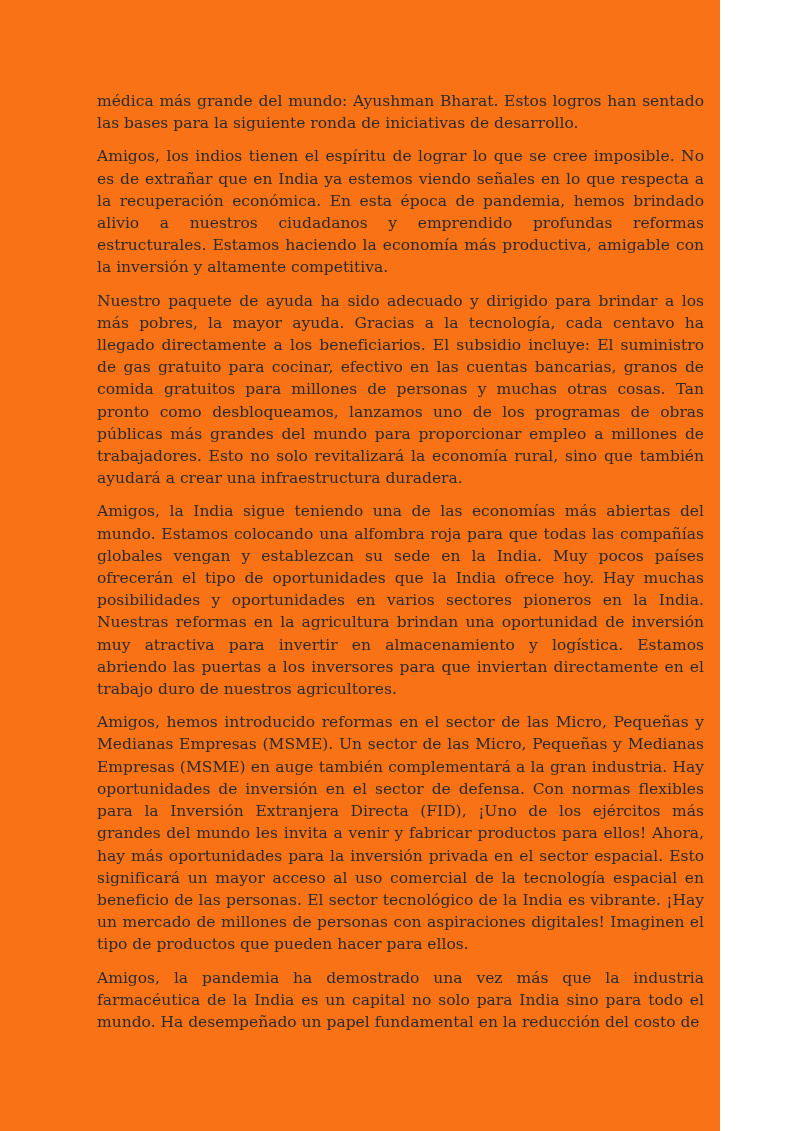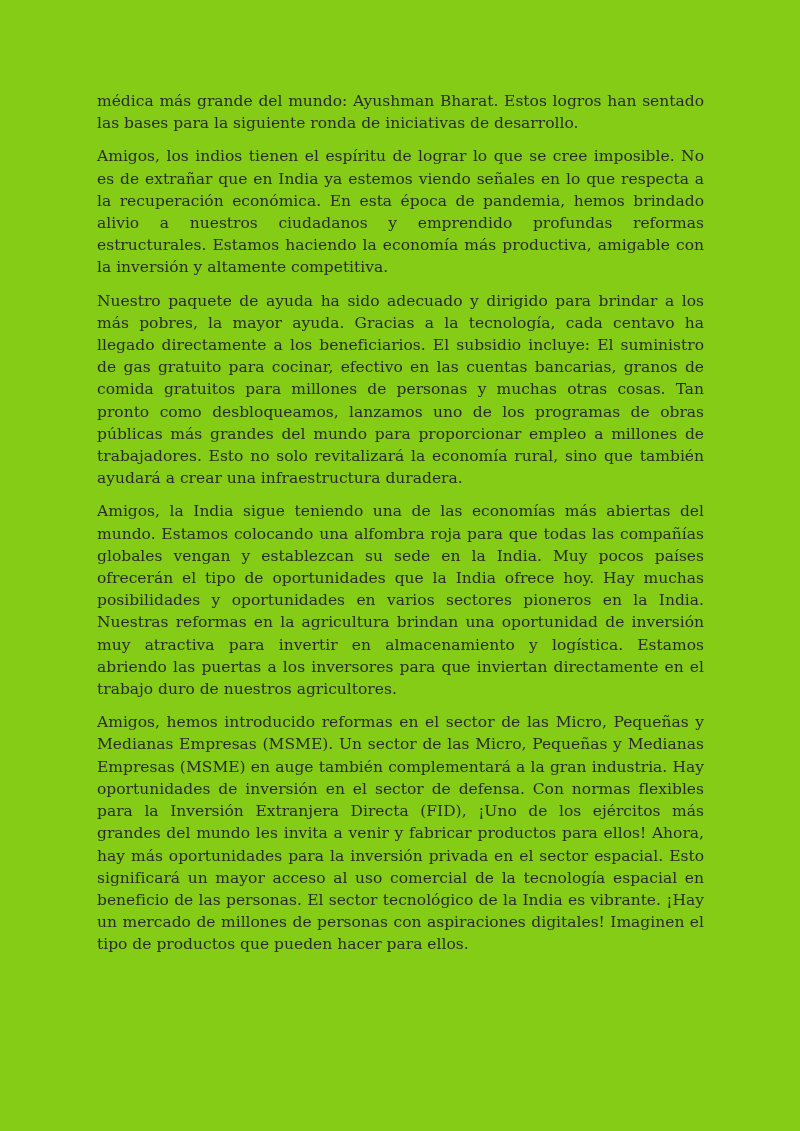--- a/index.html
+++ b/index.html
@@ -8,23 +8,23 @@
     padding: 0;
     background: #ffffff;
   }
   body {
     width: 800px;
     height: 1131px;
     overflow: hidden;
   }
   .page {
     position: relative;
-    width: 800px;
+    width: 720px;
     height: 1131px;
-    background: #84cc16;
+    background: #f97316;
     box-sizing: border-box;
   }
   .content {
     position: absolute;
     left: 97px;
     top: 90px;
     width: 607px;
     font-family: "DejaVu Serif", "Liberation Serif", serif;
     font-size: 15.5px;
     line-height: 22.2px;
@@ -43,14 +43,15 @@
 </head>
 <body>
 
 <div class="page">
   <div class="content">
     <p>médica más grande del mundo: Ayushman Bharat. Estos logros han sentado las bases para la siguiente ronda de iniciativas de desarrollo.</p>
     <p>Amigos, los indios tienen el espíritu de lograr lo que se cree imposible. No es de extrañar que en India ya estemos viendo señales en lo que respecta a la recuperación económica. En esta época de pandemia, hemos brindado alivio a nuestros ciudadanos y emprendido profundas reformas estructurales. Estamos haciendo la economía más productiva, amigable con la inversión y altamente competitiva.</p>
     <p>Nuestro paquete de ayuda ha sido adecuado y dirigido para brindar a los más pobres, la mayor ayuda. Gracias a la tecnología, cada centavo ha llegado directamente a los beneficiarios. El subsidio incluye: El suministro de gas gratuito para cocinar, efectivo en las cuentas bancarias, granos de comida gratuitos para millones de personas y muchas otras cosas. Tan pronto como desbloqueamos, lanzamos uno de los programas de obras públicas más grandes del mundo para proporcionar empleo a millones de trabajadores. Esto no solo revitalizará la economía rural, sino que también ayudará a crear una infraestructura duradera.</p>
     <p>Amigos, la India sigue teniendo una de las economías más abiertas del mundo. Estamos colocando una alfombra roja para que todas las compañías globales vengan y establezcan su sede en la India. Muy pocos países ofrecerán el tipo de oportunidades que la India ofrece hoy. Hay muchas posibilidades y oportunidades en varios sectores pioneros en la India. Nuestras reformas en la agricultura brindan una oportunidad de inversión muy atractiva para invertir en almacenamiento y logística. Estamos abriendo las puertas a los inversores para que inviertan directamente en el trabajo duro de nuestros agricultores.</p>
     <p>Amigos, hemos introducido reformas en el sector de las Micro, Pequeñas y Medianas Empresas (MSME). Un sector de las Micro, Pequeñas y Medianas Empresas (MSME) en auge también complementará a la gran industria. Hay oportunidades de inversión en el sector de defensa. Con normas flexibles para la Inversión Extranjera Directa (FID), ¡Uno de los ejércitos más grandes del mundo les invita a venir y fabricar productos para ellos! Ahora, hay más oportunidades para la inversión privada en el sector espacial. Esto significará un mayor acceso al uso comercial de la tecnología espacial en beneficio de las personas. El sector tecnológico de la India es vibrante. ¡Hay un mercado de millones de personas con aspiraciones digitales! Imaginen el tipo de productos que pueden hacer para ellos.</p>
+    <p>Amigos, la pandemia ha demostrado una vez más que la industria farmacéutica de la India es un capital no solo para India sino para todo el mundo. Ha desempeñado un papel fundamental en la reducción del costo de</p>
   </div>
 </div>
 
 </body></html>

